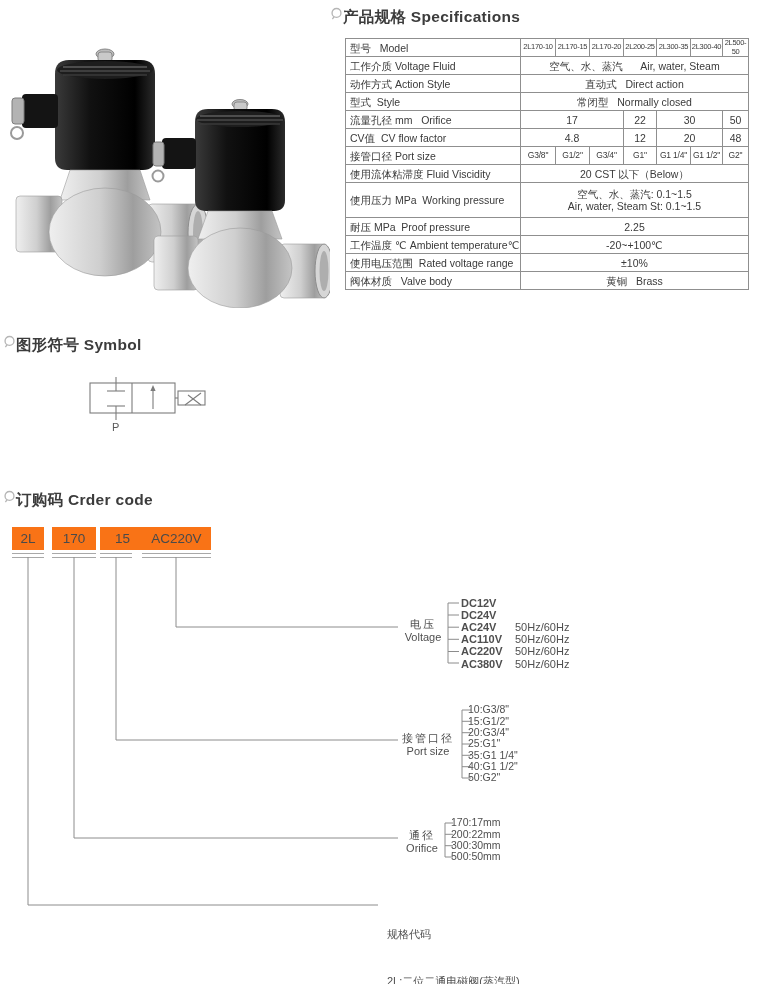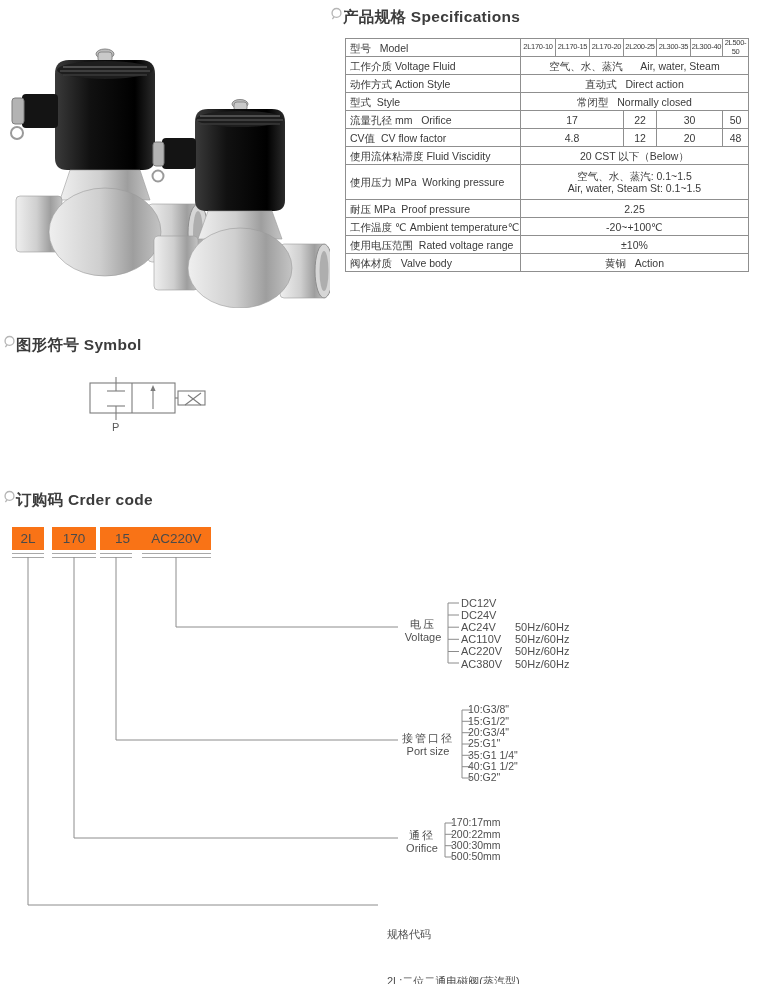--- a/index.html
+++ b/index.html
@@ -24,21 +24,21 @@
   
   .ocbox{position:absolute;height:23px;background:#f97316;color:#4a4a4a;
          font-size:13.5px;line-height:23px;text-align:center;}
   .ocunder{position:absolute;height:3px;border-top:1px solid #a8a8a8;border-bottom:1px solid #a8a8a8;}
 
   
   .grp-label{position:absolute;text-align:center;font-size:11px;color:#4f4f4f;line-height:13px;}
   .grp-label .cn{letter-spacing:2px;}
   .vlist{position:absolute;font-size:11px;color:#4f4f4f;}
   .vlist .row{height:12.17px;line-height:12.17px;white-space:pre;}
-  .vlist .code{display:inline-block;width:54px;}
+  .vlist .code{display:inline-block;width:54px;font-weight:bold;}
   .plist{position:absolute;font-size:10.5px;color:#4f4f4f;}
   .plist .row{height:11.35px;line-height:11.35px;white-space:pre;}
   .olist{position:absolute;font-size:10.5px;color:#4f4f4f;}
   .olist .row{height:11.3px;line-height:11.3px;white-space:pre;}
   .specblock{position:absolute;font-size:11px;color:#4f4f4f;line-height:15.4px;white-space:pre;}
 
   .overlay{position:absolute;left:0;top:0;pointer-events:none;}
   .photo-bg{position:absolute;left:8px;top:38px;width:322px;height:270px;}
 </style>
 </head>
@@ -150,20 +150,30 @@
       <td colspan="2">30</td>
       <td>50</td>
     </tr>
     <tr>
       <td class="lbl">CV值  CV flow factor</td>
       <td colspan="3">4.8</td>
       <td>12</td>
       <td colspan="2">20</td>
       <td>48</td>
     </tr>
+    <tr class="ports">
+      <td class="lbl">接管口径 Port size</td>
+      <td class="d">G3/8"</td>
+      <td class="d">G1/2"</td>
+      <td class="d">G3/4"</td>
+      <td class="d">G1"</td>
+      <td class="d">G1 1/4"</td>
+      <td class="d">G1 1/2"</td>
+      <td class="d">G2"</td>
+    </tr>
     <tr>
       <td class="lbl">使用流体粘滞度 Fluid Viscidity</td>
       <td colspan="7">20 CST 以下（Below）</td>
     </tr>
     <tr class="tall">
       <td class="lbl">使用压力 MPa  Working pressure</td>
       <td colspan="7">空气、水、蒸汽: 0.1~1.5
 Air, water, Steam St: 0.1~1.5</td>
     </tr>
     <tr>
@@ -173,21 +183,21 @@
     <tr>
       <td class="lbl">工作温度 ℃ Ambient temperature℃</td>
       <td colspan="7">-20~+100℃</td>
     </tr>
     <tr>
       <td class="lbl">使用电压范围  Rated voltage range</td>
       <td colspan="7">±10%</td>
     </tr>
     <tr>
       <td class="lbl">阀体材质   Valve body</td>
-      <td colspan="7">黄铜   Action</td>
+      <td colspan="7">黄铜   Brass</td>
     </tr>
   </tbody>
     </table>
 
   <div class="sec-head" style="left:3px;top:335px;">
     <svg class="ring" viewBox="0 0 14 14">
       <circle cx="7" cy="6.4" r="4.8" fill="none" stroke="#b5b5b5" stroke-width="1.4"></circle>
       <line x1="4.4" y1="10.4" x2="2.6" y2="13" stroke="#b5b5b5" stroke-width="1.4"></line>
     </svg>
     <span class="ttl">图形符号 Symbol</span>

